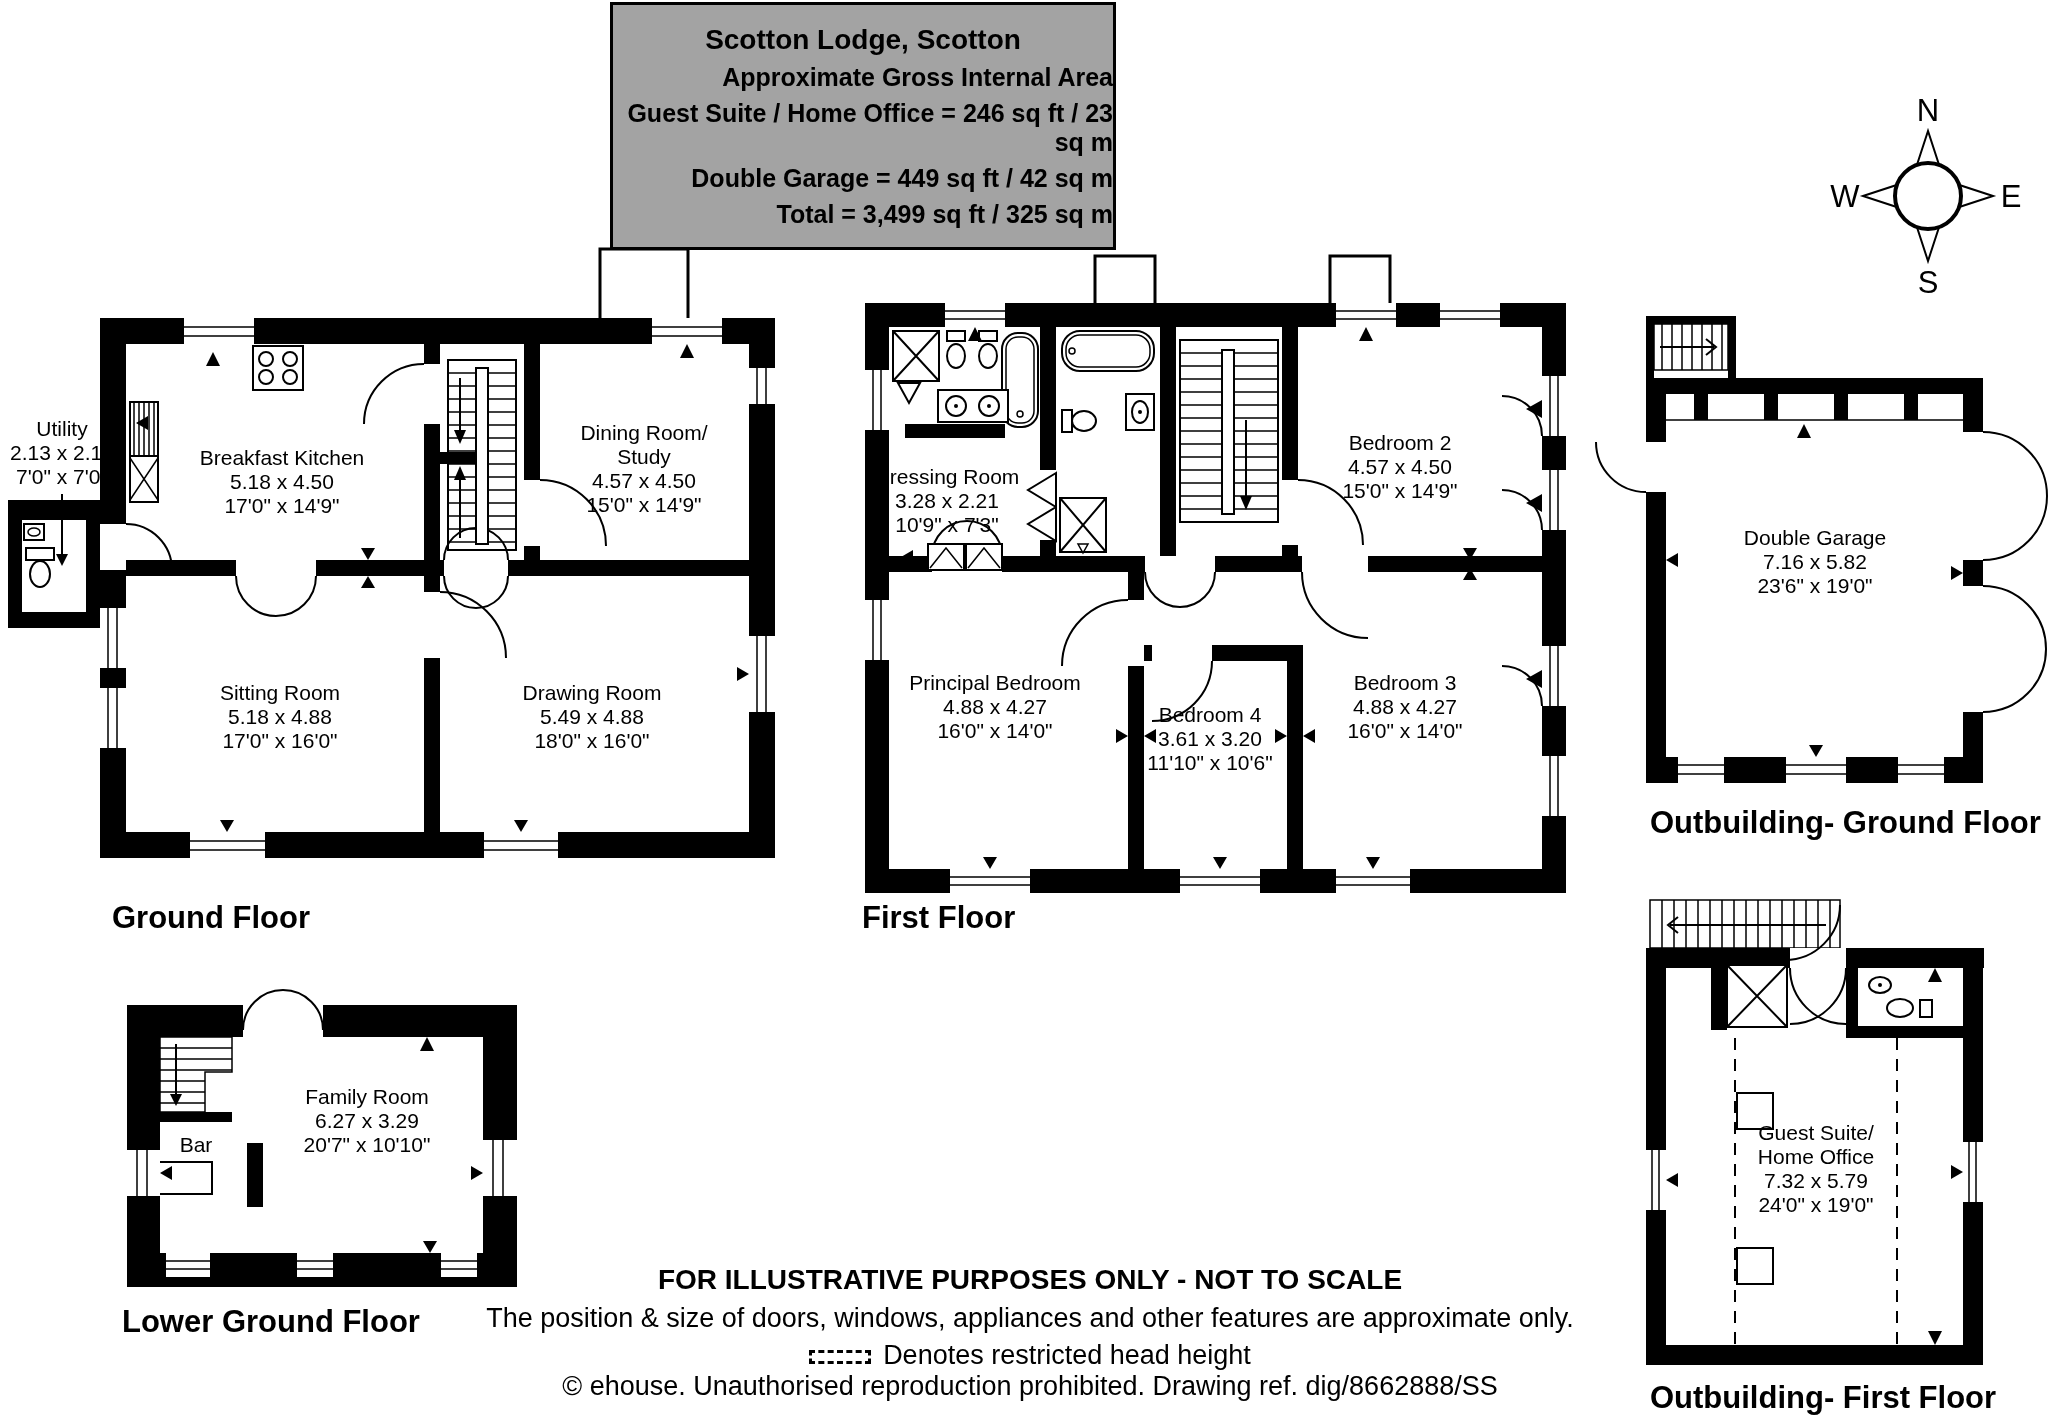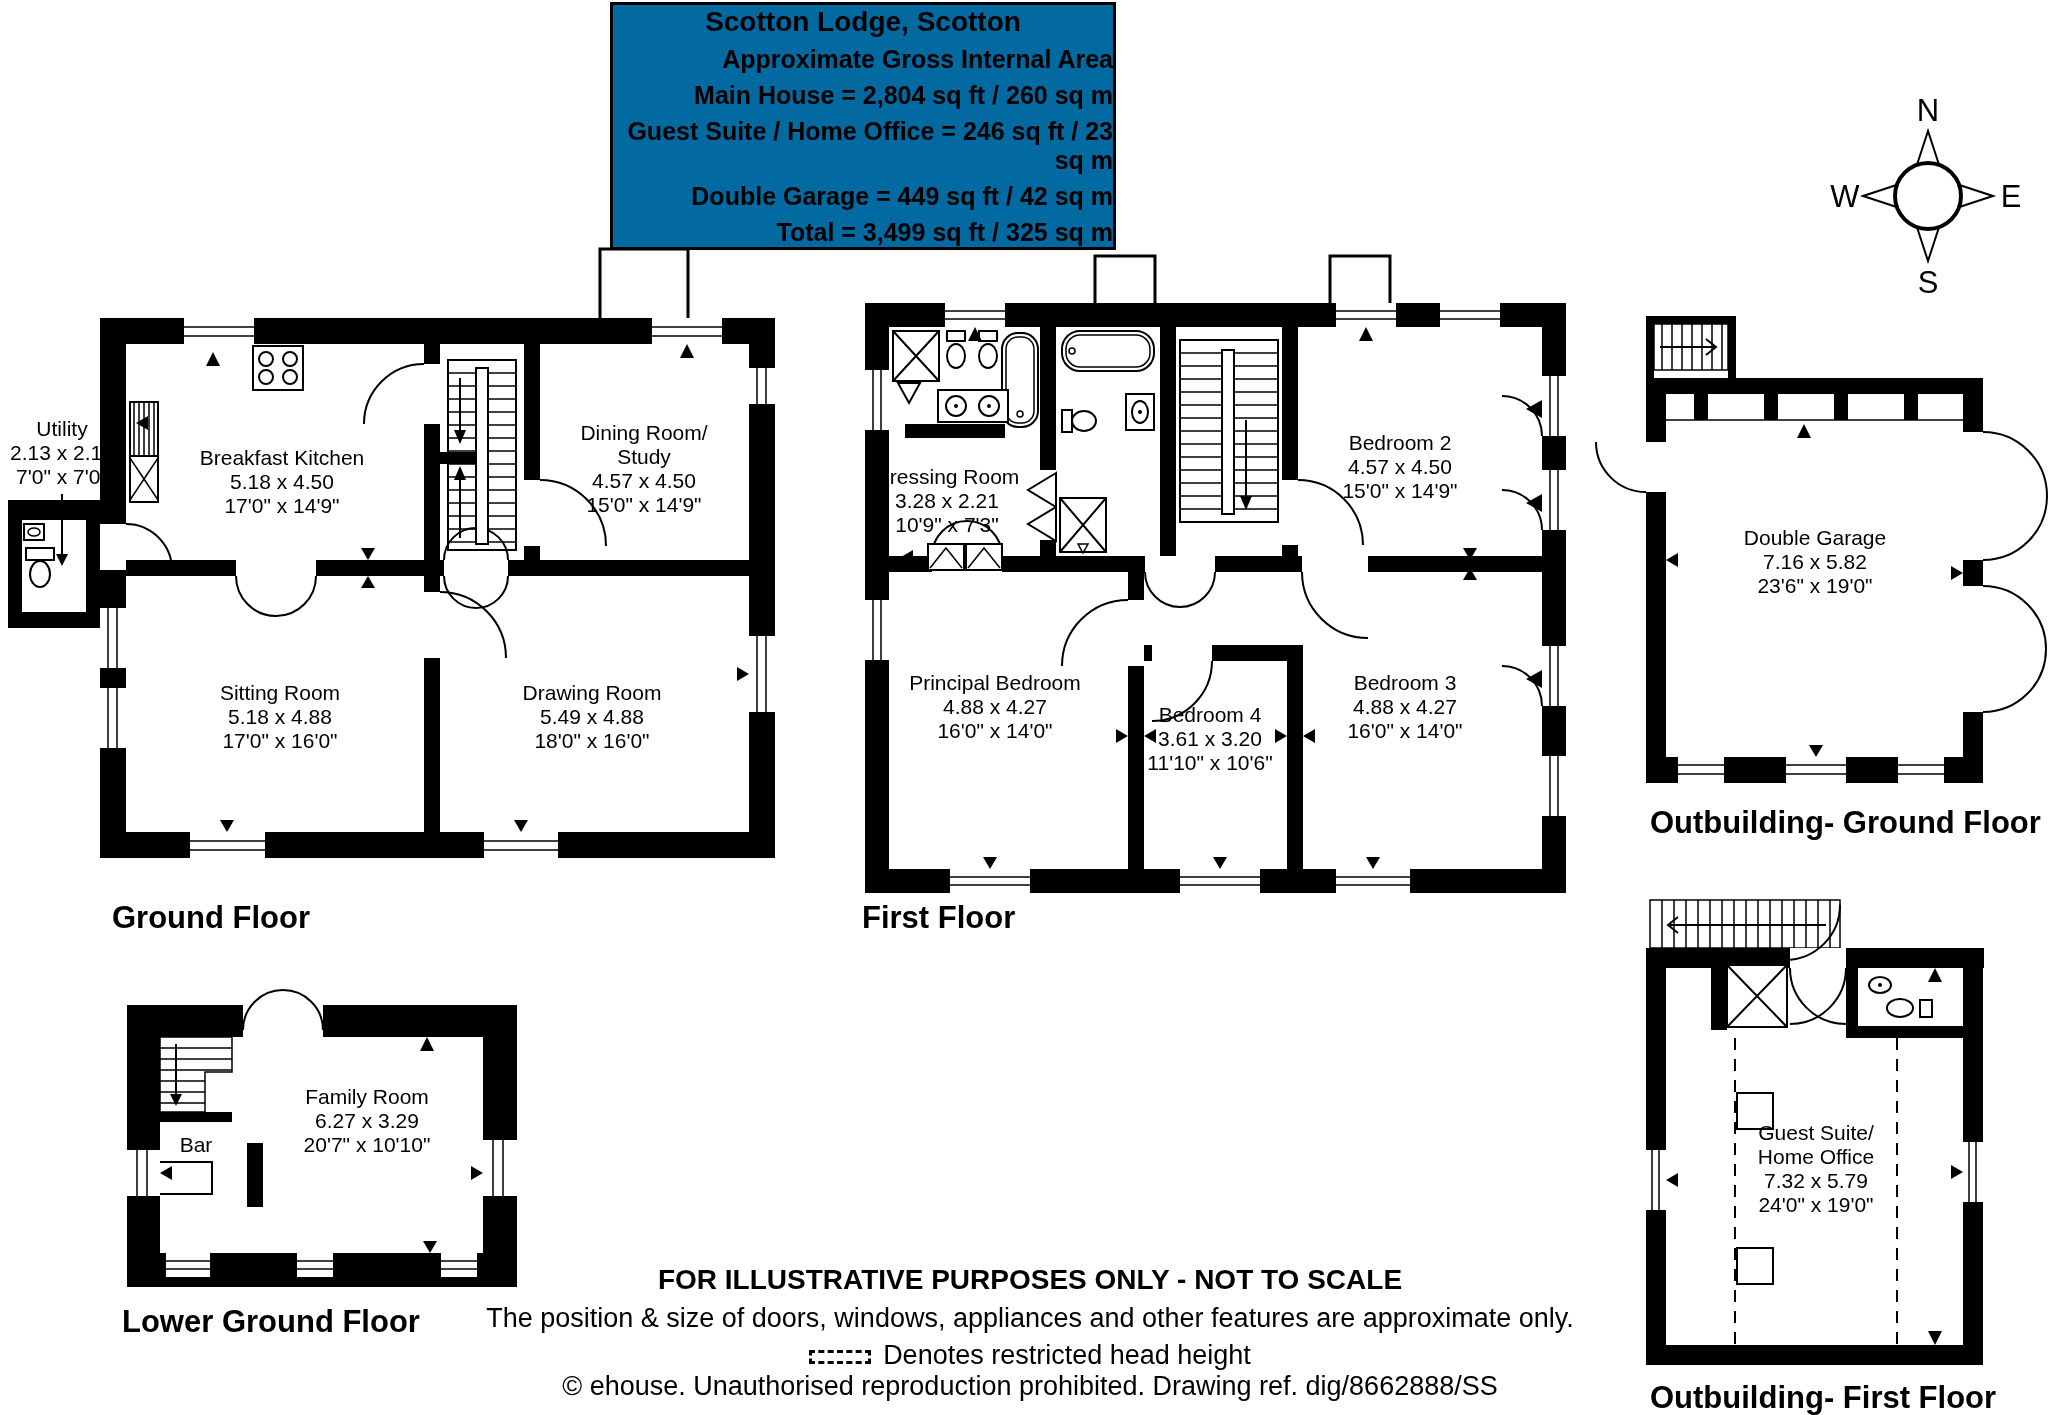--- a/index.html
+++ b/index.html
@@ -1,19 +1,19 @@
 <!DOCTYPE html>
 <html><head>
 <meta charset="utf-8">
 <style>
   * { margin:0; padding:0; box-sizing:border-box; }
   html,body { background:#fff; }
   body { width:2048px; height:1415px; position:relative; font-family:"Liberation Sans",sans-serif; color:#000; }
   .title-box { position:absolute; left:610px; top:2px; width:506px; height:248px; border:3px solid #000;
-               display:flex; flex-direction:column; justify-content:center; text-align:center; gap:7px; font-weight:bold; background:#0369a1; }
+               display:flex; flex-direction:column; justify-content:center; text-align:center; gap:7px; font-weight:bold; background:#a3a3a3; }
   .tb-main { font-size:28px; }
   .tb-line { font-size:25px;text-align:right; }
   .footer { position:absolute; left:280px; top:1264px; width:1500px; text-align:center; }
   .f1 { font-weight:bold; font-size:28px; margin-bottom:7px;text-align:center; }
   .f2 { font-size:27px; margin-bottom:6px; }
   .f3 { font-size:27px; margin-bottom:0; }
   .f4 { font-size:27px; }
   .dash-key { display:inline-block; width:62px; height:14px; border:3px dashed #000; margin-right:12px; vertical-align:middle; }
   svg text { font-family:"Liberation Sans",sans-serif; fill:#000; }
   .rn { font-size:21px; text-anchor:middle; }
@@ -25,21 +25,20 @@
   .ln1 { stroke:#000; stroke-width:1.5; fill:none; }
   .fx { fill:#fff; stroke:#000; stroke-width:2; }
   .tri { fill:#000; }
 </style>
 </head>
 <body>
 
 <div class="title-box">
   <div class="tb-main">Scotton Lodge, Scotton</div>
   <div class="tb-line">Approximate Gross Internal Area</div>
-  <div class="tb-line">Main House = 2,804 sq ft / 260 sq m</div>
   <div class="tb-line">Guest Suite / Home Office = 246 sq ft / 23 sq m</div>
   <div class="tb-line">Double Garage = 449 sq ft / 42 sq m</div>
   <div class="tb-line">Total = 3,499 sq ft / 325 sq m</div>
 </div>
 
 <svg width="2048" height="1415" viewBox="0 0 2048 1415" style="position:absolute;left:0;top:0">
 
   <g>
     <path d="M1928 131 L1913 177 L1943 177 Z" class="fx" stroke-width="4"></path>
     <path d="M1928 261 L1913 215 L1943 215 Z" class="fx" stroke-width="4"></path>

